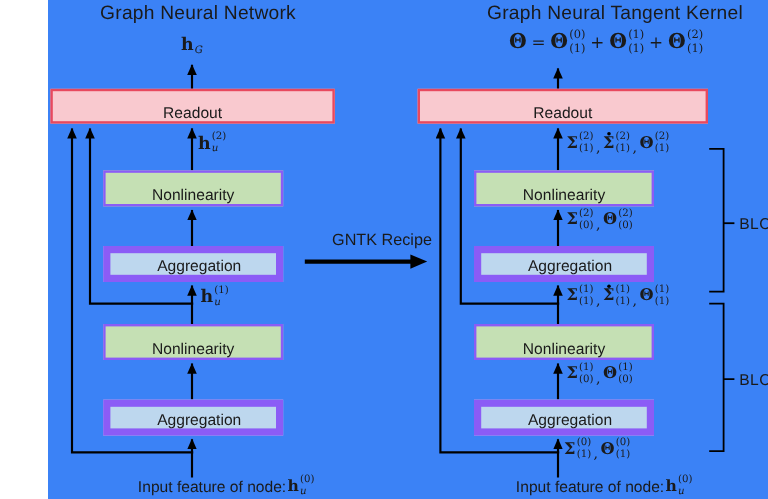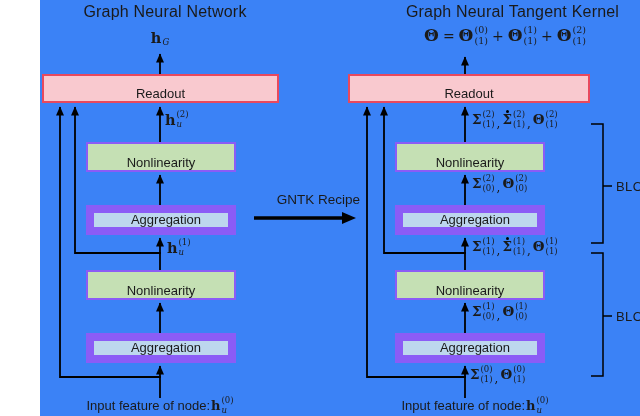--- a/index.html
+++ b/index.html
@@ -4,21 +4,21 @@
 <style>
   html,body{margin:0;padding:0;background:#fff;}
   .fig{position:relative;width:640px;height:416px;background:#3b82f6;
        font-family:"Liberation Sans",sans-serif;color:#000;overflow:hidden;margin-left:40px;}
   svg.lines{position:absolute;left:0;top:0;width:640px;height:416px;}
 
   .box{position:absolute;box-sizing:border-box;display:flex;align-items:flex-end;
        justify-content:center;font-size:13px;color:#1a1a1a;}
   .box.readout{background:#f9c9cf;border:2px solid #e8495e;}
   .box.green{background:#c5e0b4;border:2px solid #8b5cf6;}
-  .box.blue{background:#bdd7ee;border:8px solid #8b5cf6;padding-left:10px;}
+  .box.blue{background:#bdd7ee;border:6px solid #8b5cf6;padding-left:10px;}
 
   .lbl{position:absolute;white-space:nowrap;color:#1a1a1a;}
   .title{font-size:16px;letter-spacing:.2px;text-align:center;}
   .blk{font-size:13px;letter-spacing:.4px;}
   .gntklbl{font-size:13.5px;text-align:right;}
 
   .math{display:flex;align-items:center;white-space:nowrap;}
   .mtok{display:inline-flex;align-items:center;margin:0 1px;}
   .mbase{font-family:"DejaVu Serif",serif;font-weight:bold;font-size:13.5px;line-height:1;position:relative;}
   .mscripts{display:inline-flex;flex-direction:column;justify-content:center;
@@ -28,21 +28,21 @@
   .mtxt{font-family:"DejaVu Serif",serif;font-size:12px;padding:0 1px;align-self:flex-end;}
   .dotted::after{content:"";position:absolute;top:-3.5px;left:40%;width:3px;height:3px;
                  border-radius:50%;background:#000;}
 
   .hlbl .mbase{font-size:14.5px;}
   .eq{justify-content:center;}
   .eq .mbase{font-size:17px;}
   .eq .mscripts{font-size:9.5px;}
   .eq .mtxt{font-size:14px;padding:0 3px;align-self:center;}
 
-  .caption{display:flex;justify-content:center;align-items:center;font-size:13px;}
+  .caption{display:flex;justify-content:flex-end;align-items:center;font-size:13px;}
   .caption .ctext{font-size:13px;}
   .caption .mbase{font-size:13px;}
 </style>
 </head>
 <body>
 
 <div class="fig">
 
   <svg class="lines" width="640" height="416" viewBox="0 0 640 416">
     <defs>

